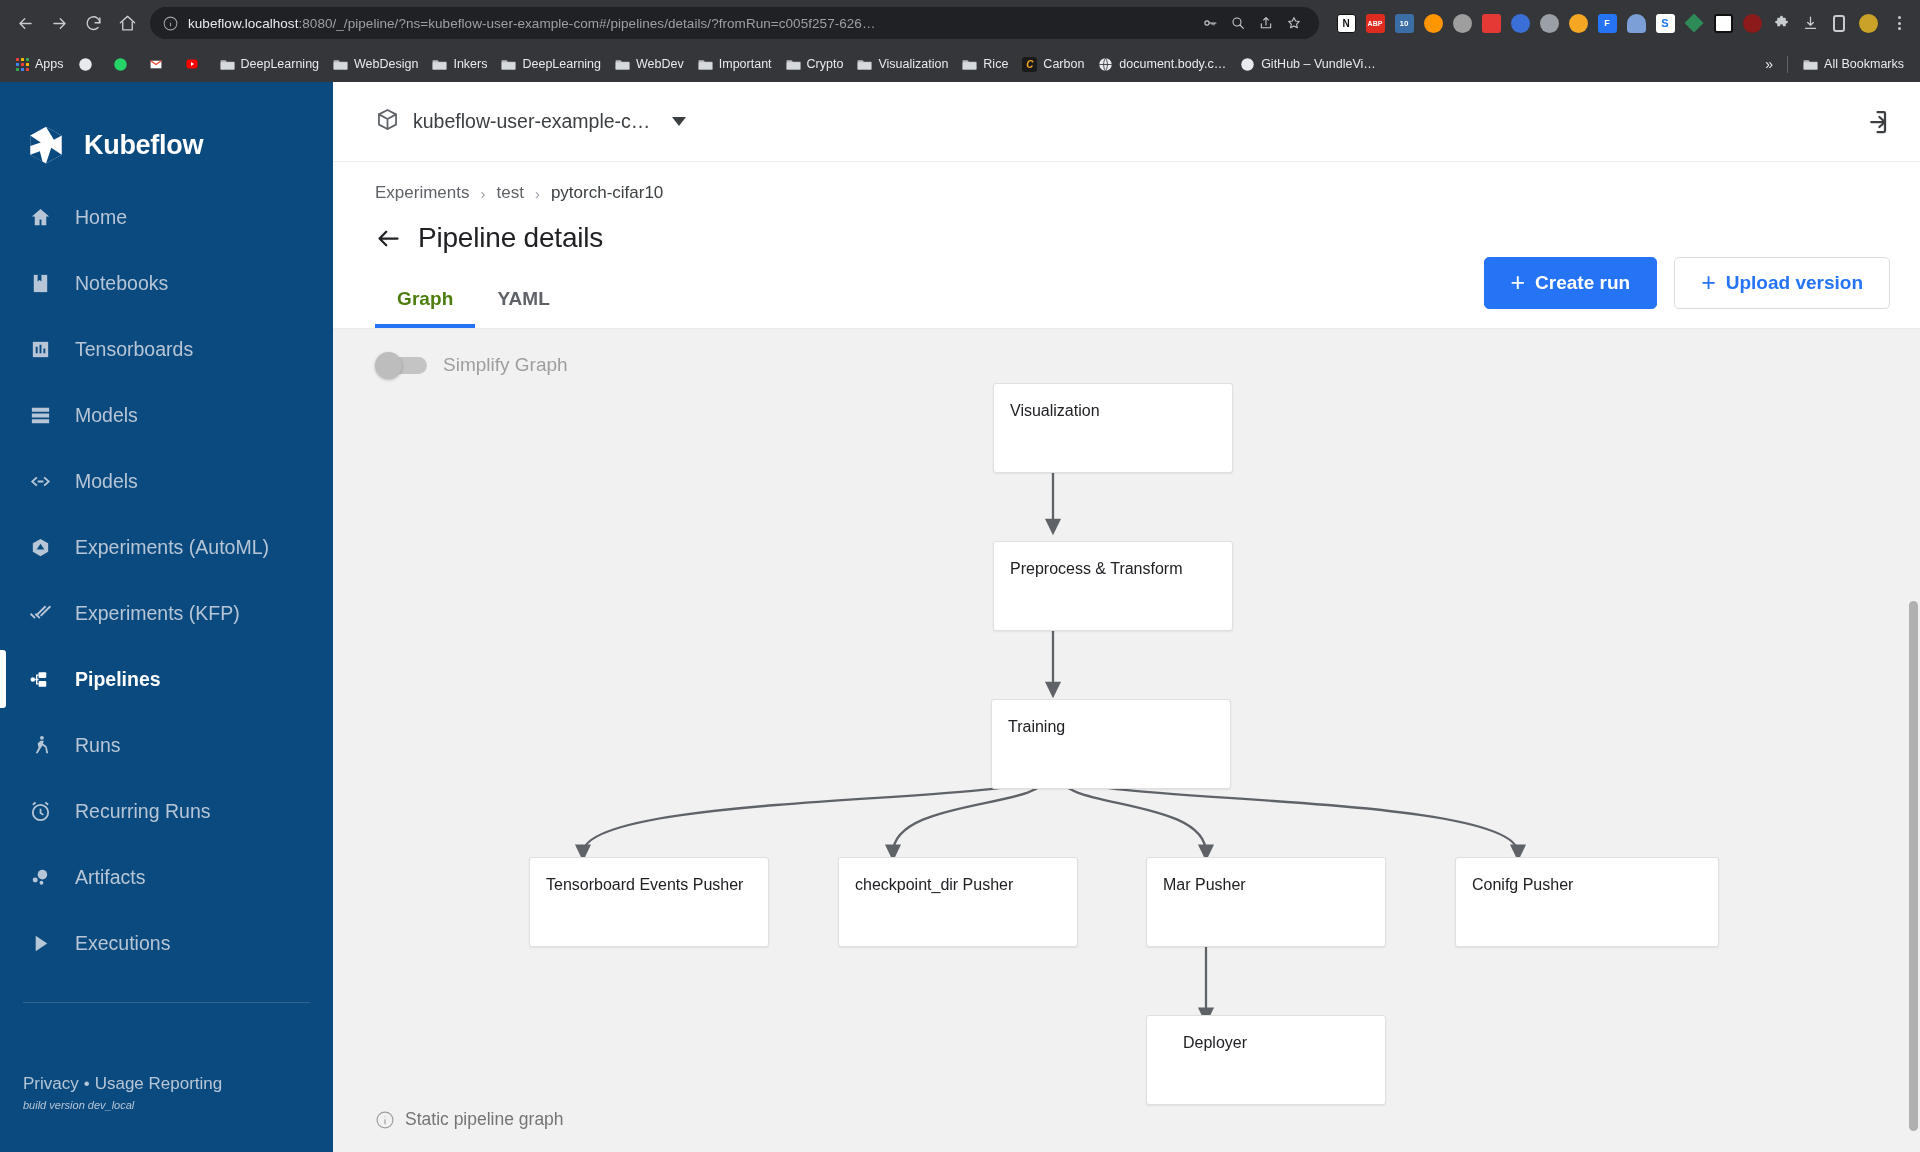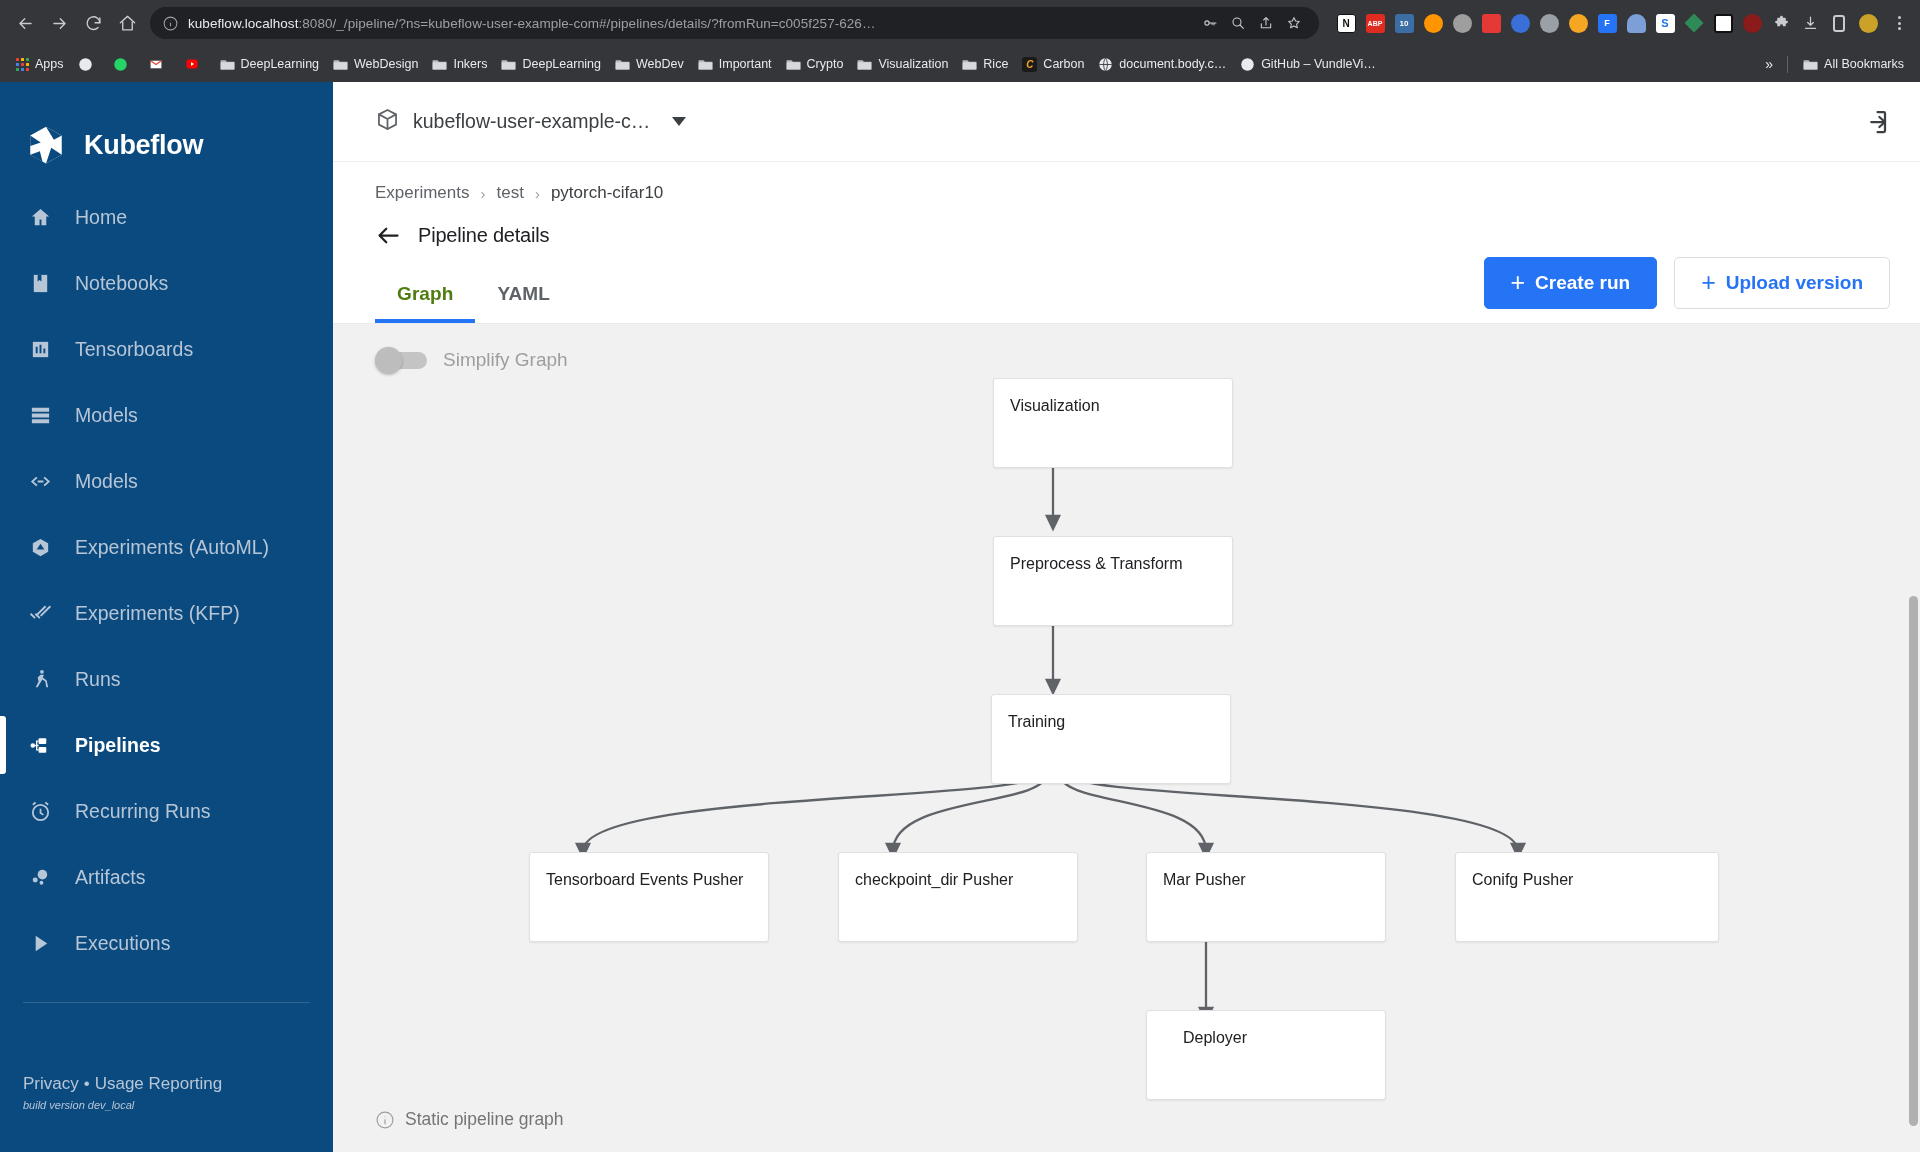--- a/index.html
+++ b/index.html
@@ -110,21 +110,21 @@
   .page-head { padding: 18px 30px 0 42px; flex: none; position: relative; }
   .crumbs { display: flex; align-items: center; gap: 11px; font-size: 17px; color: #5f6368; height: 26px; }
   .crumbs a { color: #5f6368; text-decoration: none; cursor: pointer; }
   .crumbs .sep { color: #9aa0a6; font-size: 15px; }
   .crumbs .cur { color: #3c4043; }
 
   .title-row { display: flex; align-items: center; gap: 16px; padding: 16px 0 22px 0; }
   .back-arrow { cursor: pointer; display: flex; }
   .back-arrow svg { width: 27px; height: 27px; fill: none; stroke: #202124; stroke-width: 2;
                     stroke-linecap: round; stroke-linejoin: round; }
-  .page-title { font-size: 20px; color: #202124; font-weight: 400; letter-spacing: -0.2px; }
+  .page-title { font-size: 28px; color: #202124; font-weight: 400; letter-spacing: -0.2px; }
 
   .head-actions { position: absolute; right: 30px; top: 175px; display: flex; gap: 17px; }
   .btn {
     display: flex; align-items: center; justify-content: center; gap: 10px; height: 52px;
     padding: 0 26px; border-radius: 5px; font-size: 19px; font-weight: 700; cursor: pointer;
     white-space: nowrap;
   }
   .btn-primary { background: #2574f5; color: #fff; border: 1px solid #2574f5; }
   .btn-outline { background: #fff; color: #2574f5; border: 1px solid #dadce0; }
   .btn .plus { font-size: 25px; font-weight: 400; line-height: 1; margin-top: -2px; }
@@ -508,39 +508,39 @@
         <span>Experiments (AutoML)</span>
       </div>
       <div class="nav-item">
         <span class="ic">
             <svg viewBox="0 0 24 24">
               <path d="M1 13l1.4-1.4L7 16.2 5.6 17.6zM6 13l1.4-1.4L12 16.2l-1.4 1.4zM11.5 13.8L21.6 3.7 23 5.1 12.9 15.2zM6.5 13.8L16.6 3.7 18 5.1 7.9 15.2z"></path>
             </svg>
           </span>
         <span>Experiments (KFP)</span>
       </div>
-      <div class="nav-item">
-        <span class="ic">
-            <svg viewBox="0 0 24 24">
-              <circle cx="13.5" cy="4" r="2"></circle>
-              <path d="M12 7l-3 3 1 4-3 6h2l3-5 2-3 3 2 1 6h2l-1.5-7-4-3 1-3-3 0z"></path>
-            </svg>
-          </span>
-        <span>Runs</span>
-      </div>
       <div class="nav-item active">
         <span class="ic">
             <svg viewBox="0 0 24 24">
               <circle cx="4" cy="12" r="2.4"></circle>
               <rect x="10" y="4.5" width="8" height="6" rx="1"></rect>
               <rect x="10" y="13.5" width="8" height="6" rx="1"></rect>
               <path d="M6.4 12h3.6M10 7.5H8v9h2" fill="none" stroke="currentColor" stroke-width="1.4"></path>
             </svg>
           </span>
         <span>Pipelines</span>
+      </div>
+      <div class="nav-item">
+        <span class="ic">
+            <svg viewBox="0 0 24 24">
+              <circle cx="13.5" cy="4" r="2"></circle>
+              <path d="M12 7l-3 3 1 4-3 6h2l3-5 2-3 3 2 1 6h2l-1.5-7-4-3 1-3-3 0z"></path>
+            </svg>
+          </span>
+        <span>Runs</span>
       </div>
       <div class="nav-item">
         <span class="ic">
             <svg viewBox="0 0 24 24">
               <circle cx="12" cy="13" r="8" fill="none" stroke="currentColor" stroke-width="1.9"></circle>
               <path d="M12 9v4.5l3 2" fill="none" stroke="currentColor" stroke-width="1.8"></path>
               <path d="M4 5l3-2.5M20 5l-3-2.5" fill="none" stroke="currentColor" stroke-width="1.9"></path>
             </svg>
           </span>
         <span>Recurring Runs</span>

